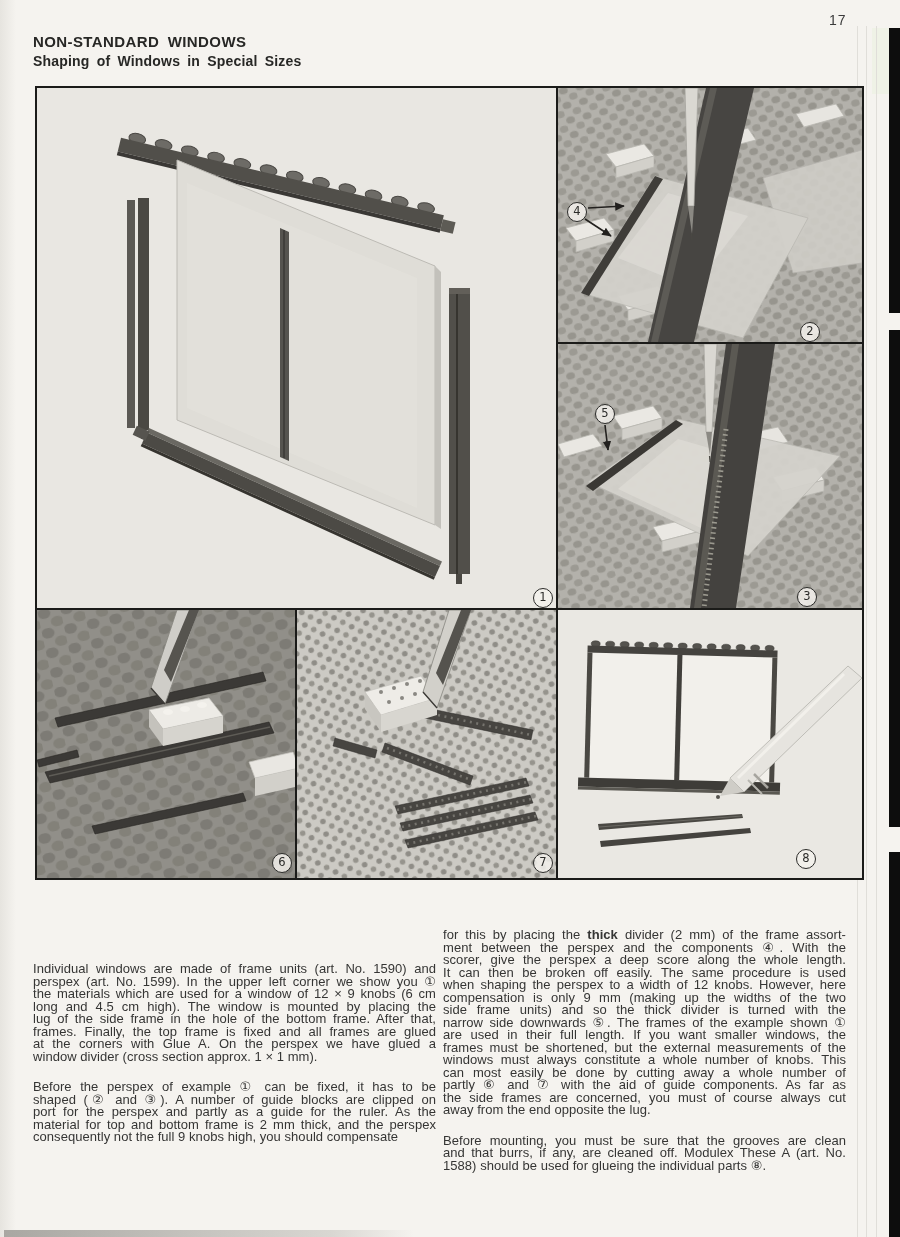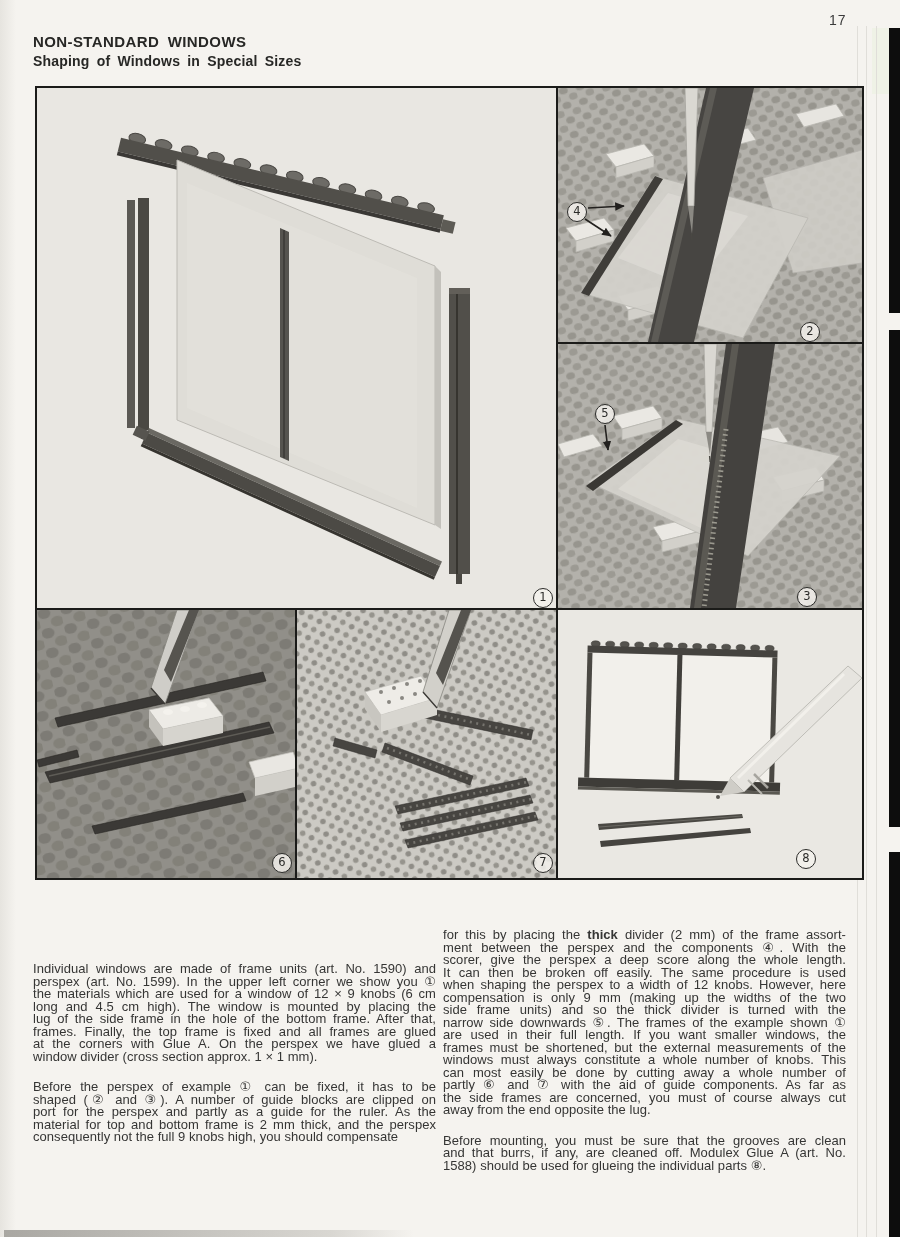--- a/index.html
+++ b/index.html
@@ -375,19 +375,19 @@
         <div class="tl"><span>are used in their full length. If you want smaller windows, the</span></div>
         <div class="tl"><span>frames must be shortened, but the external measurements of the</span></div>
         <div class="tl"><span>windows must always constitute a whole number of knobs. This</span></div>
         <div class="tl"><span>can most easily be done by cutting away a whole number of</span></div>
         <div class="tl"><span>partly ⑥ and ⑦ with the aid of guide components. As far as</span></div>
         <div class="tl"><span>the side frames are concerned, you must of course always cut</span></div>
         <div class="tl tl-last"><span>away from the end opposite the lug.</span></div>
       </div>
     <div class="para">
         <div class="tl"><span>Before mounting, you must be sure that the grooves are clean</span></div>
-        <div class="tl"><span>and that burrs, if any, are cleaned off. Modulex Glue A (art. No.</span></div>
+        <div class="tl"><span>and that burrs, if any, are cleaned off. Modulex These A (art. No.</span></div>
         <div class="tl tl-last"><span>1588) should be used for glueing the individual parts ⑧.</span></div>
       </div>
   </div>
 
   <div class="bottom-edge"></div>
 </div>
 
 </body></html>

